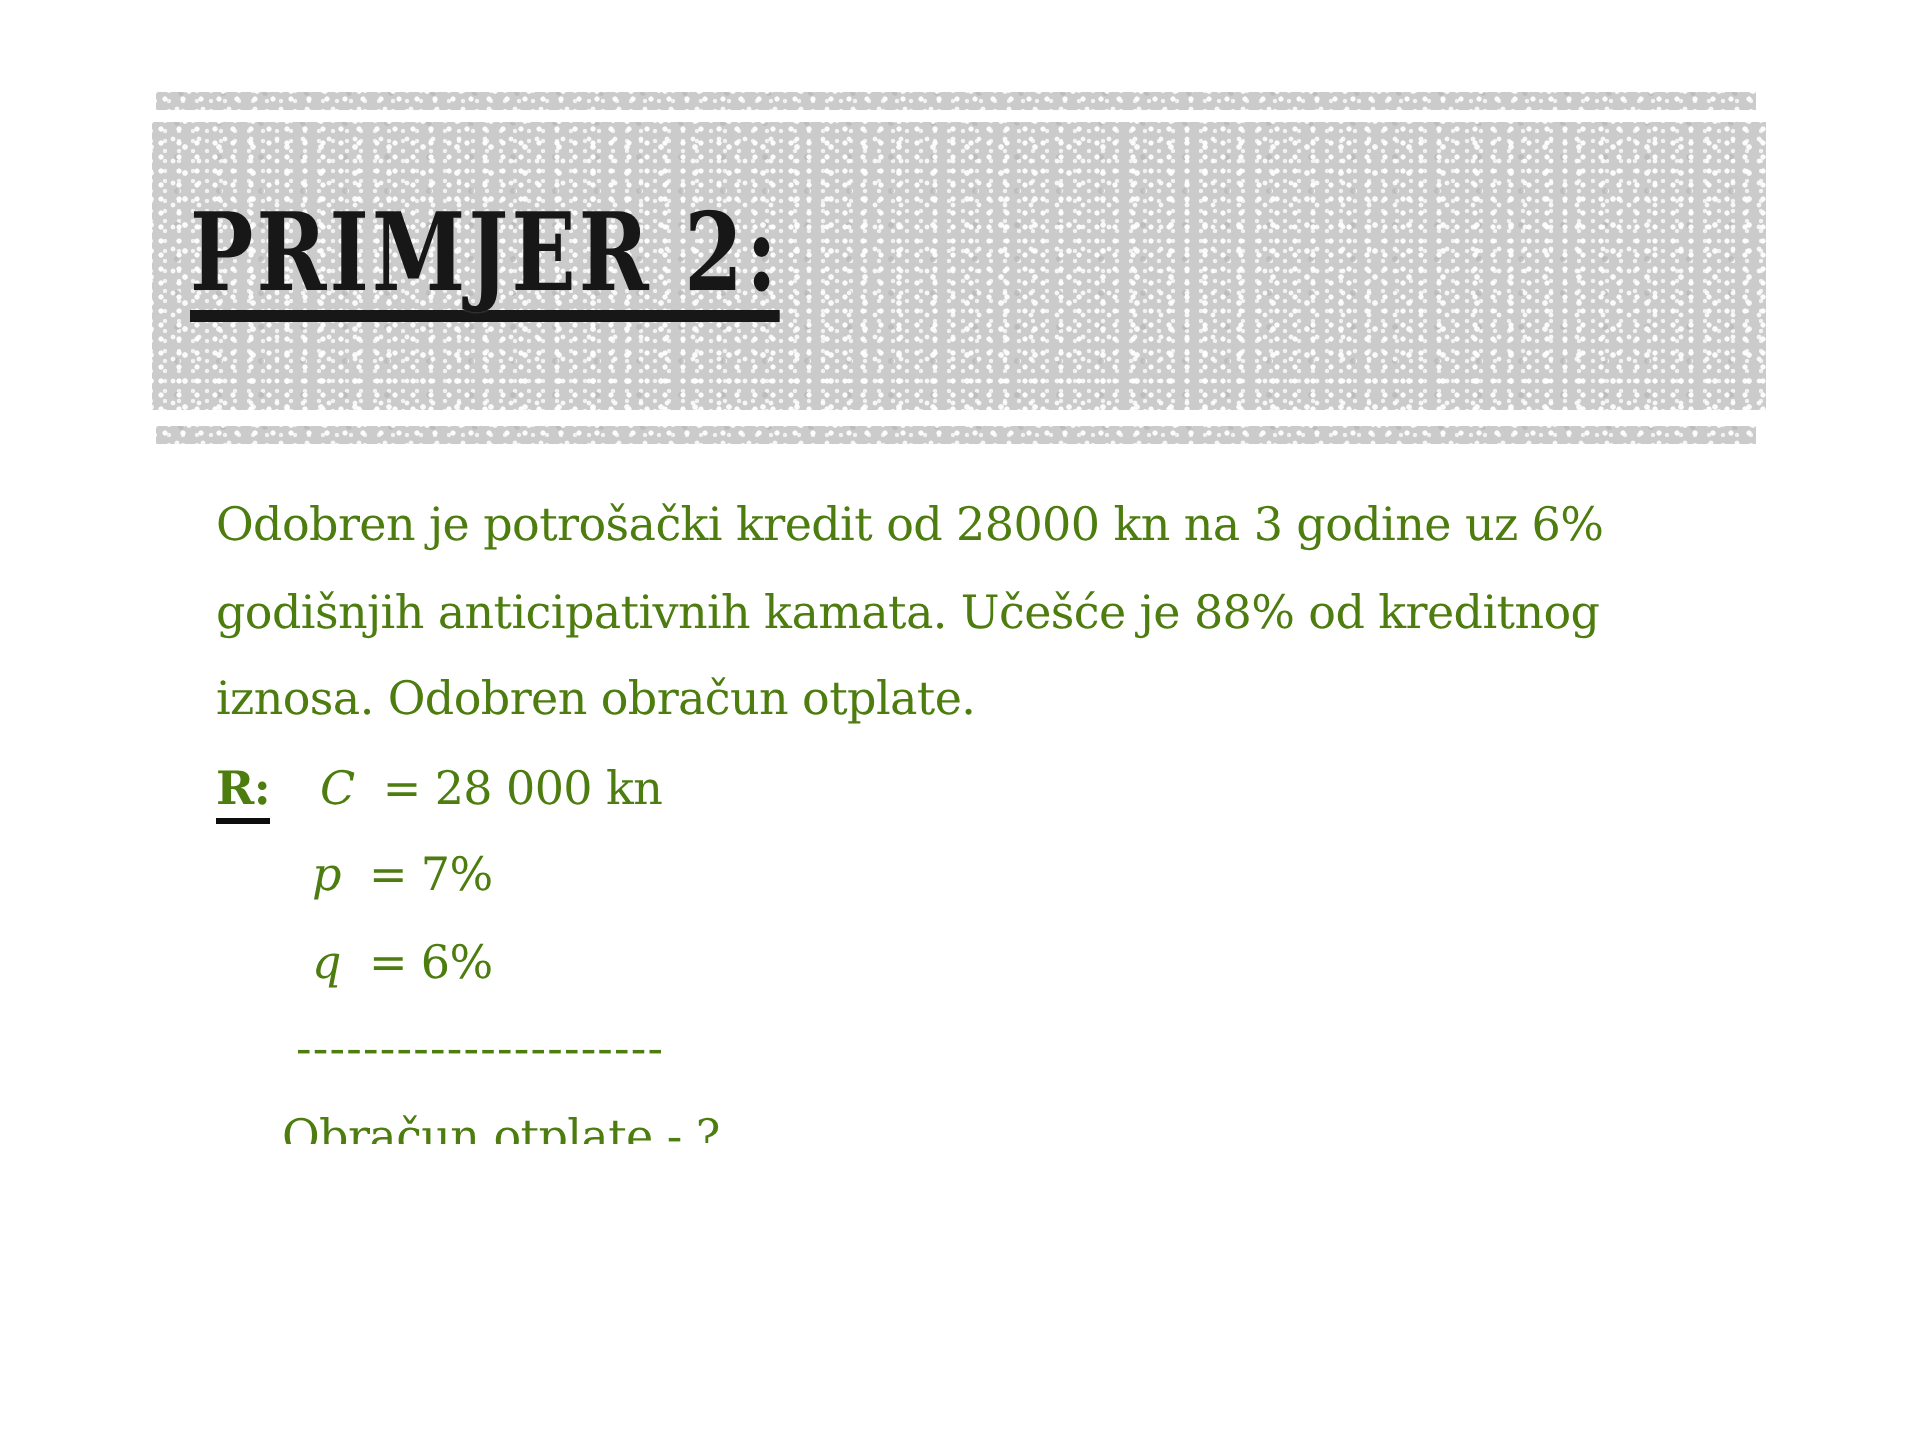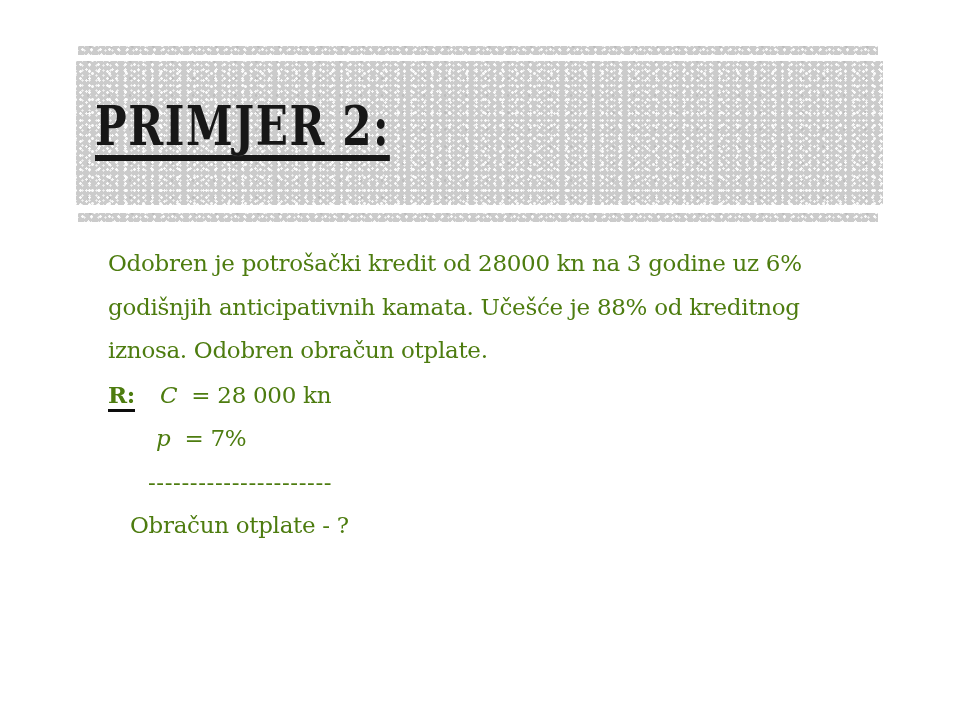--- a/index.html
+++ b/index.html
@@ -57,21 +57,21 @@
   .line{white-space:nowrap;}
   .r-label{
     font-weight:bold;
     border-bottom:3px solid #0d0d0d;
     padding-bottom:1px;
   }
   .var-sym{font-style:italic;margin-left:18px;}
   .var-line .var-sym{margin-left:48px;}
   .var-val{margin-left:7px;}
   .divider{margin-left:40px;letter-spacing:.6px;}
-  .question{margin-left:22px;}
+  .question{margin-left:33px;}
 
   
   .stamp{position:absolute;left:896px;top:652px;width:38px;height:50px;}
 </style>
 </head>
 <body>
 
 <div class="slide">
 
   <div class="tex strip-top"></div>
@@ -92,20 +92,24 @@
       <span class="r-label">R:</span>
       <span class="var-sym">C</span>
       <span class="var-val">= 28 000 kn</span>
     </div>
 
     <div class="line var-line">
       <span class="var-sym">p</span>
       <span class="var-val">= 7%</span>
     </div>
 
+    <div class="line var-line">
+      <span class="var-sym">q</span>
+      <span class="var-val">= 6%</span>
+    </div>
 
     <div class="line divider">----------------------</div>
 
     <div class="line question">Obračun otplate - ?</div>
 
   </div>
 
   <svg class="stamp" viewBox="0 0 38 50">
     <ellipse cx="19" cy="25" rx="18.5" ry="24.5" style="fill:var(--stamp-red,#a8391f)"></ellipse>
     <ellipse cx="19" cy="25" rx="15" ry="21" style="fill:none;stroke:var(--stamp-ring,#ecdad2);stroke-width:1.4;stroke-dasharray:5 1.2"></ellipse>

